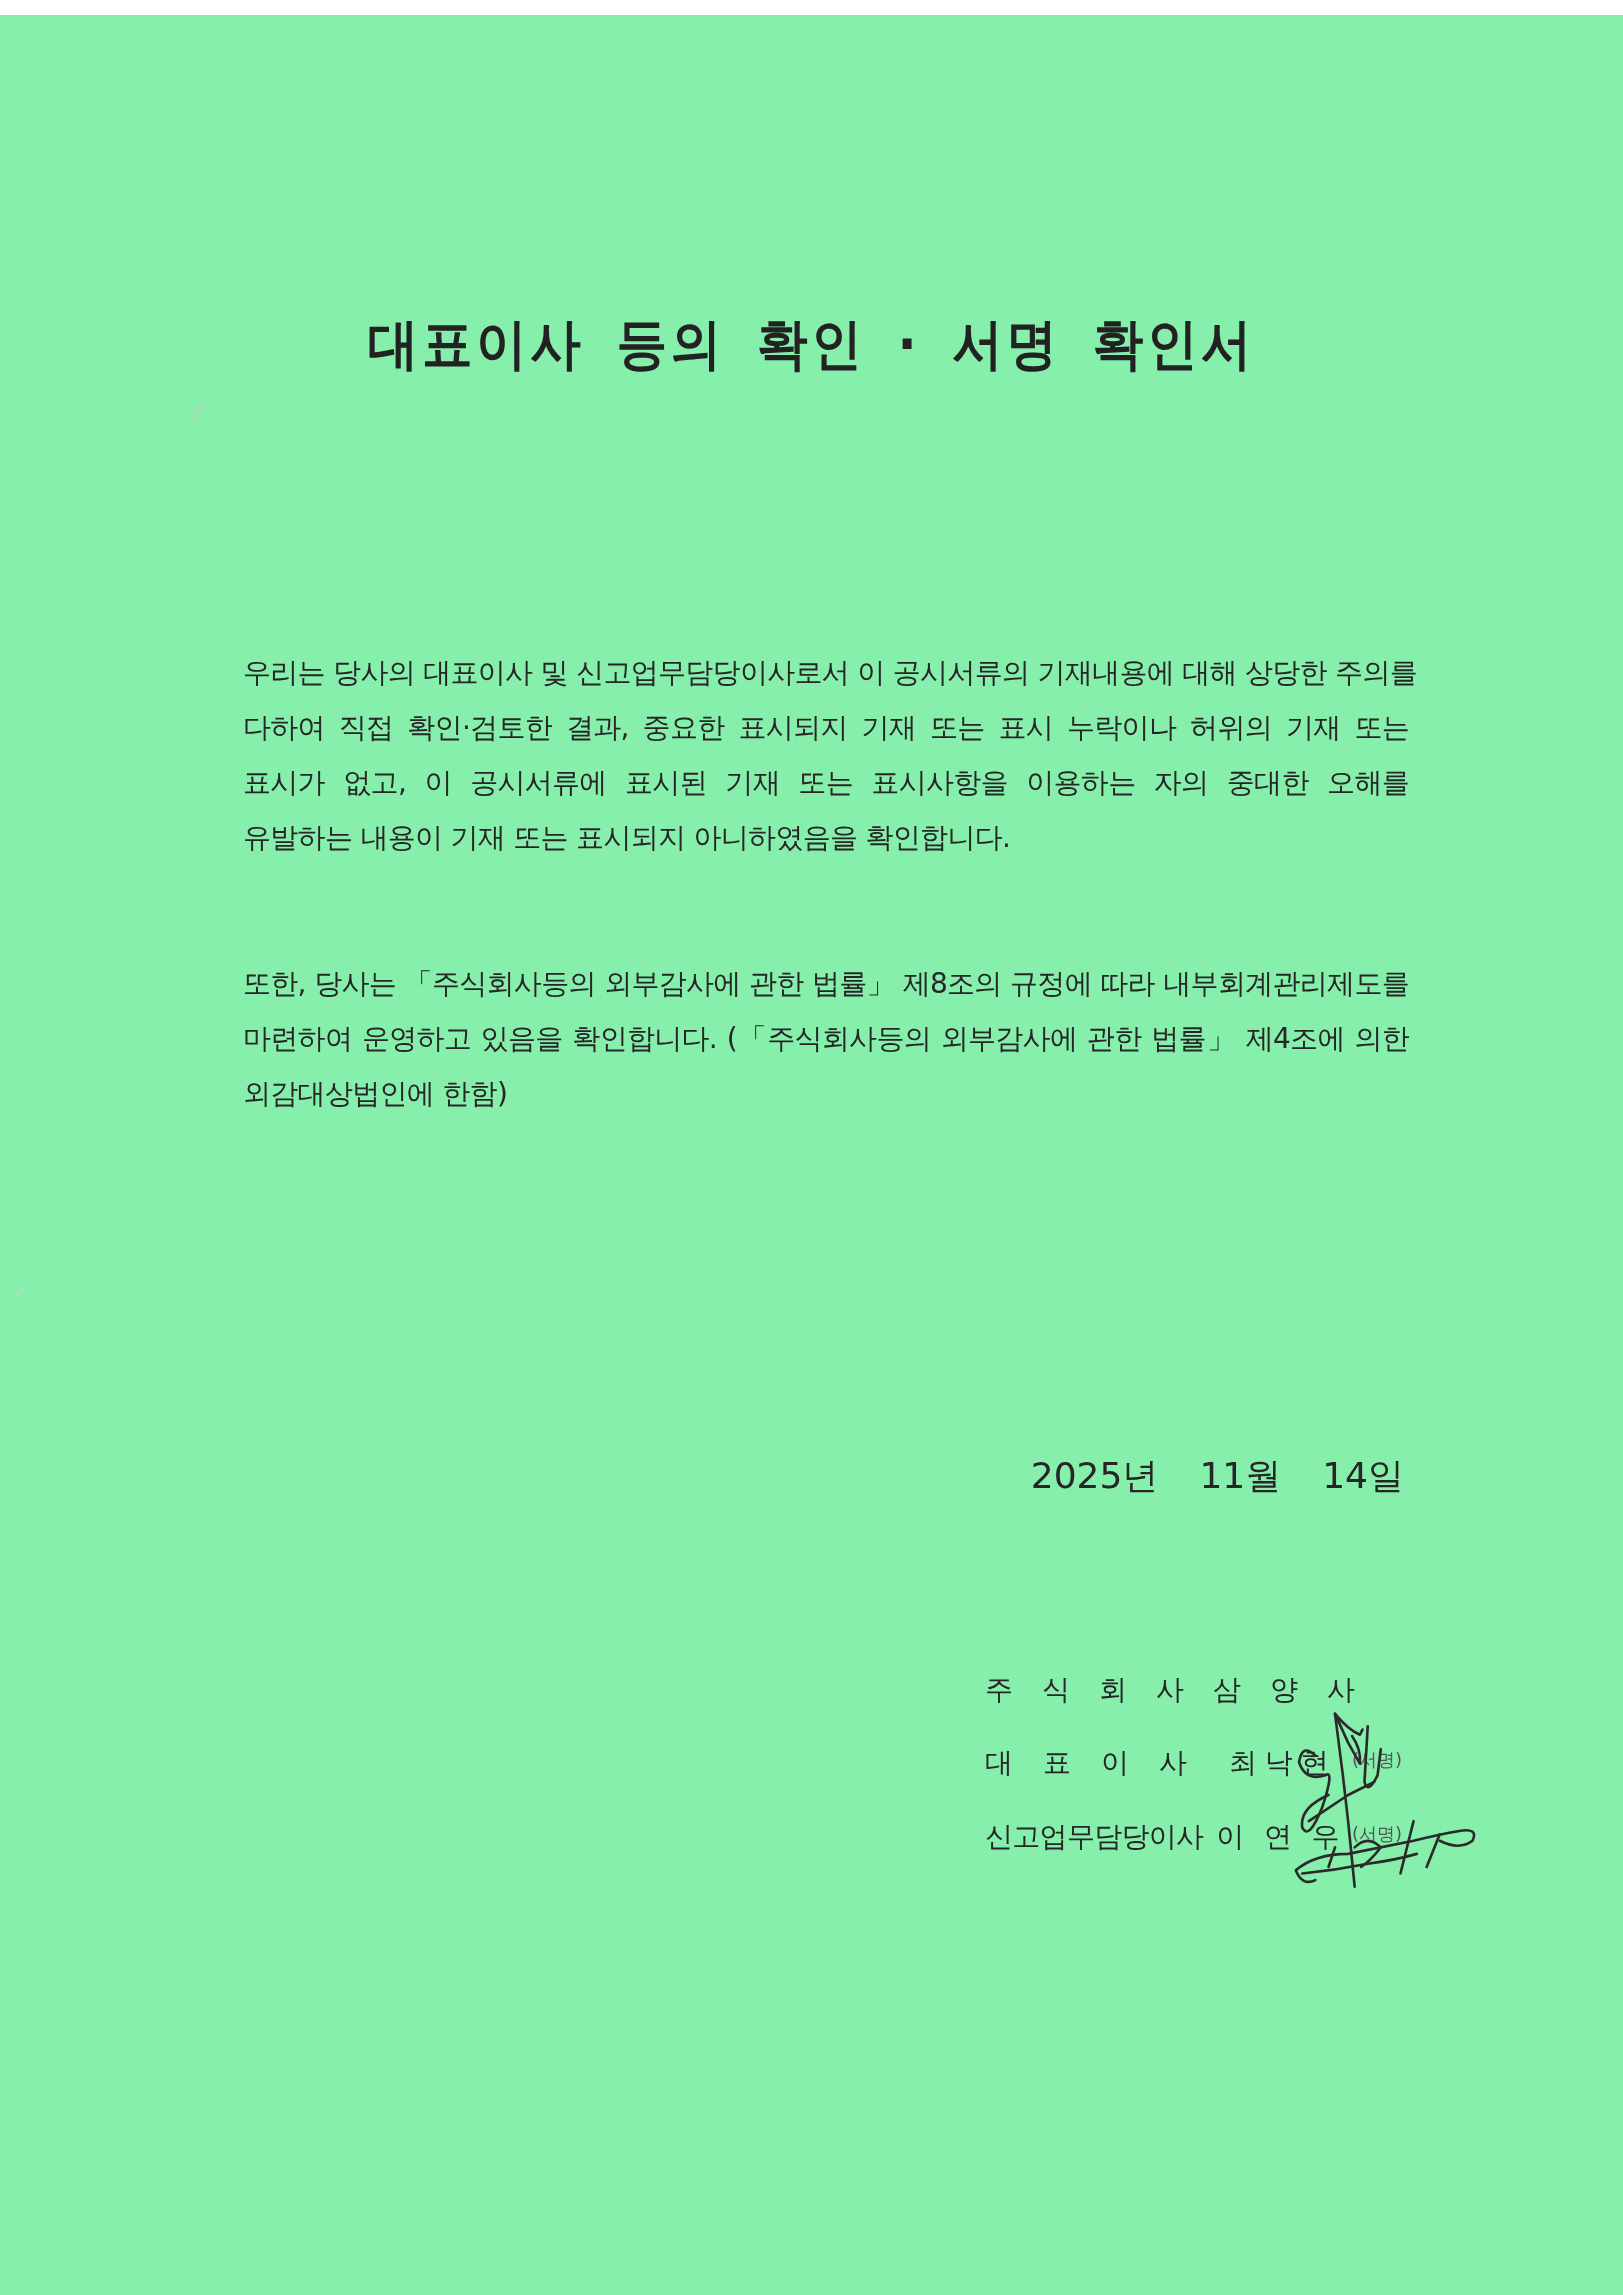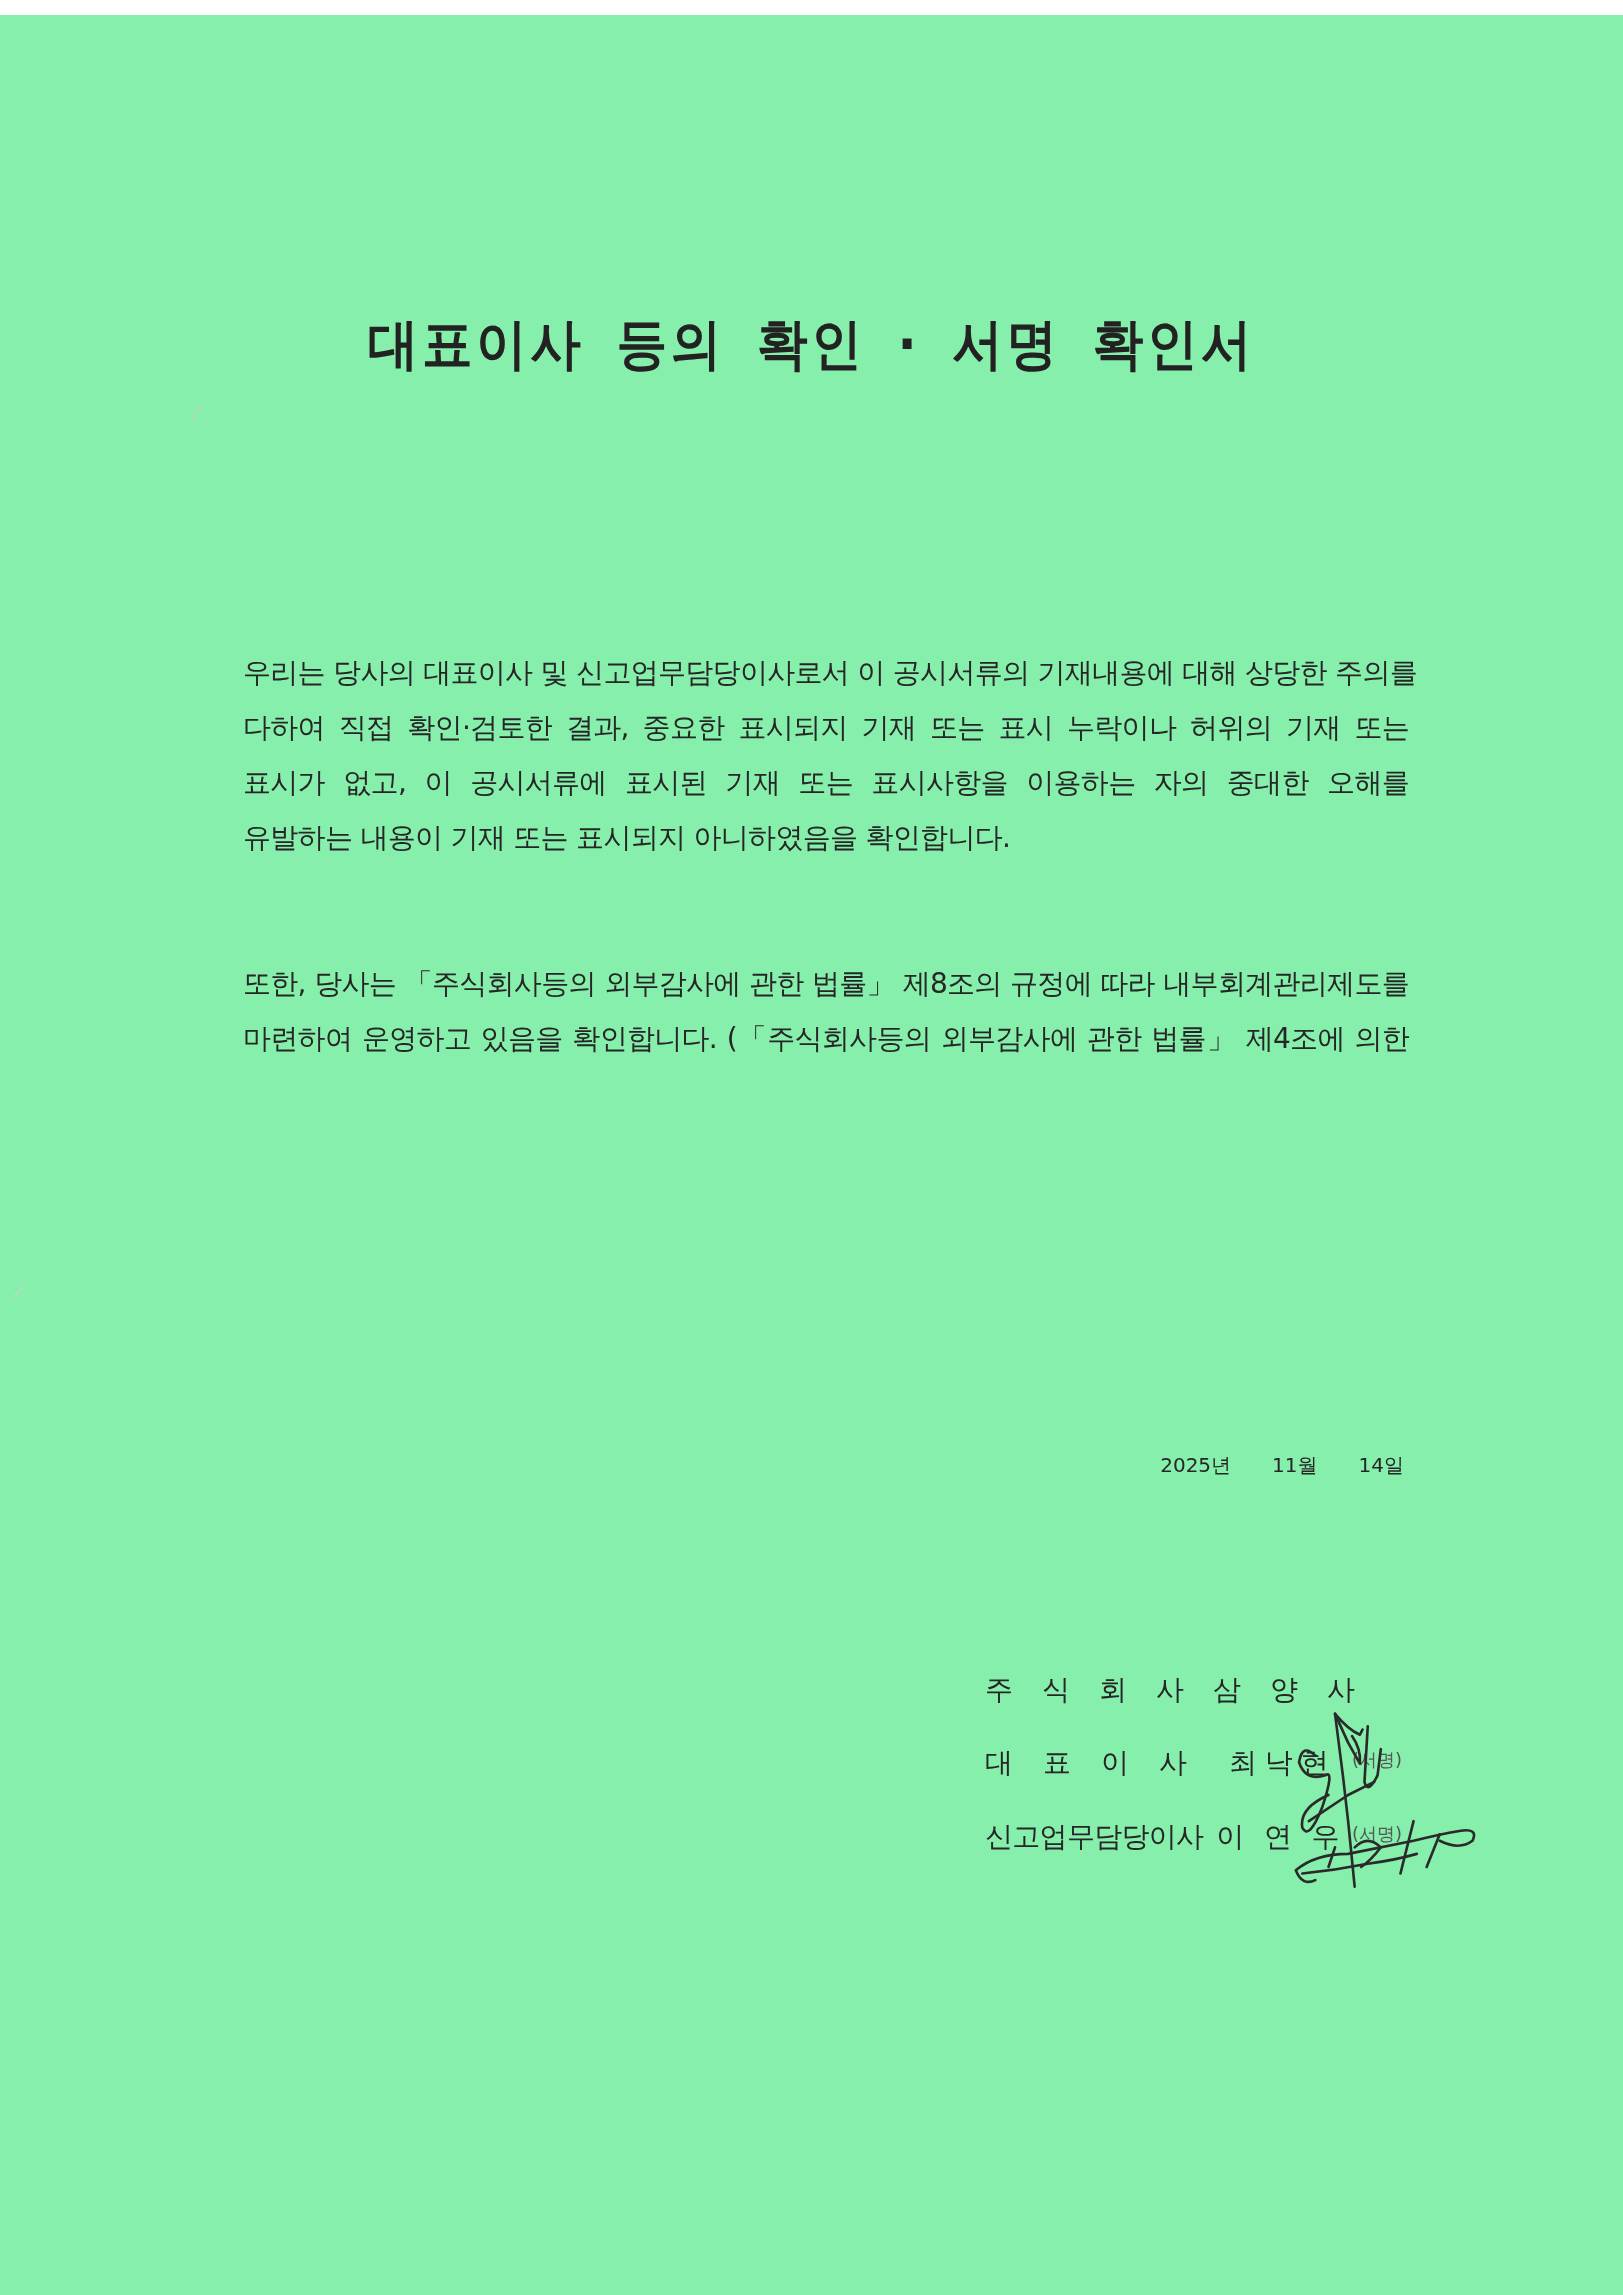--- a/index.html
+++ b/index.html
@@ -54,21 +54,21 @@
     .para .line.last {
       text-align-last: left;
     }
     .para1 { top: 630px; }
     .para2 { top: 941px; }
 
     .date-row {
       position: absolute;
       top: 1437px;
       right: 219px;
-      font-size: 20px;
+      font-size: 36px;
       color: #262626;
       display: flex;
       gap: 0;
     }
     .date-row span.part { display: inline-block; }
     .date-row .year { margin-right: 41px; }
     .date-row .month { margin-right: 41px; }
 
     .sign-block {
       position: absolute;
@@ -119,20 +119,21 @@
   <div class="para para1">
     <span class="line">우리는 당사의 대표이사 및 신고업무담당이사로서 이 공시서류의 기재내용에 대해 상당한 주의를</span>
     <span class="line">다하여 직접 확인·검토한 결과, 중요한 표시되지 기재 또는 표시 누락이나 허위의 기재 또는</span>
     <span class="line">표시가 없고, 이 공시서류에 표시된 기재 또는 표시사항을 이용하는 자의 중대한 오해를</span>
     <span class="line last">유발하는 내용이 기재 또는 표시되지 아니하였음을 확인합니다.</span>
   </div>
 
   <div class="para para2">
     <span class="line">또한, 당사는 「주식회사등의 외부감사에 관한 법률」 제8조의 규정에 따라 내부회계관리제도를</span>
     <span class="line">마련하여 운영하고 있음을 확인합니다. (「주식회사등의 외부감사에 관한 법률」 제4조에 의한</span>
+    <span class="line last">외감대상법인에 한함)</span>
   </div>
 
   <div class="date-row">
     <span class="part year">2025년</span>
     <span class="part month">11월</span>
     <span class="part day">14일</span>
   </div>
 
   <div class="sign-block">
     <div class="sign-line company">

